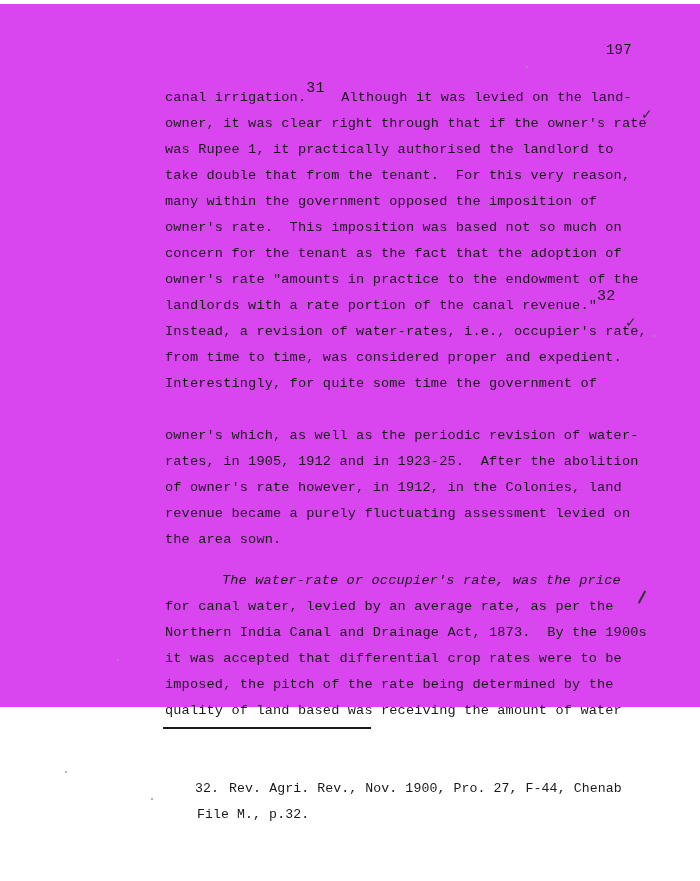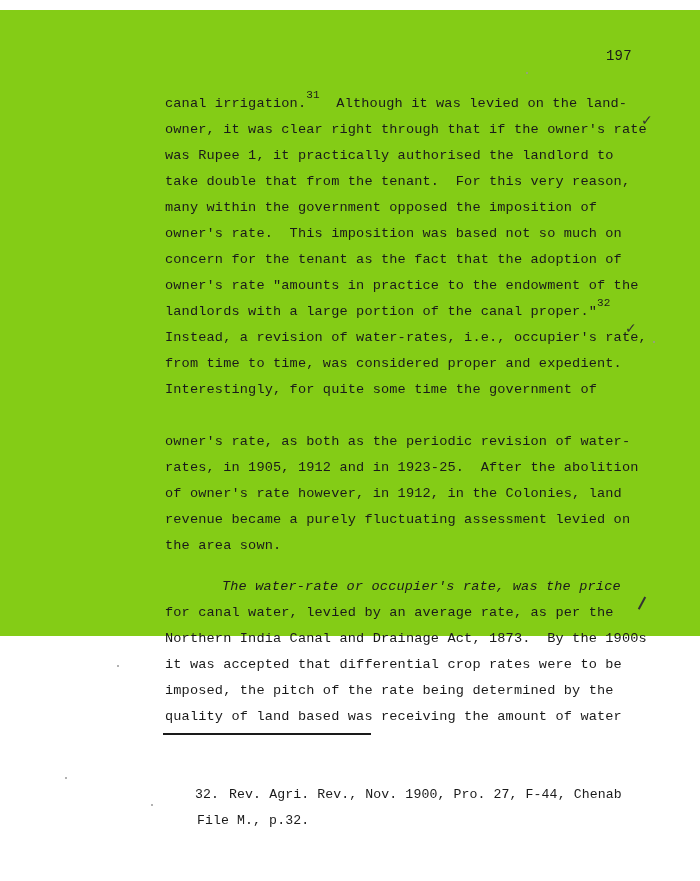--- a/index.html
+++ b/index.html
@@ -10,23 +10,23 @@
     body {
       width: 700px;
       height: 881px;
       position: relative;
       overflow: hidden;
       font-family: "Liberation Mono", "DejaVu Sans Mono", monospace;
       color: #1a1a1a;
     }
     .page {
       position: absolute;
-      left: 0; top: 10px;
-      width: 700px; height: 626px;
-      background: #84cc16;
+      left: 0; top: 4px;
+      width: 700px; height: 703px;
+      background: #d946ef;
     }
     .page-number {
       position: absolute;
       top: 38px;
       left: 606px;
       font-size: 14px;
       letter-spacing: 0.2px;
     }
     .body-line {
       position: absolute;
@@ -34,21 +34,21 @@
       font-size: 13.6px;
       white-space: pre;
       letter-spacing: 0.15px;
       line-height: 16px;
     }
     .indent {
       left: 222px;
       font-style: italic;
     }
     sup.fn {
-      font-size: 11px;
+      font-size: 15px;
       position: relative;
       top: -3px;
       vertical-align: super;
       line-height: 0;
     }
     .footnote-rule {
       position: absolute;
       left: 163px;
       top: 723px;
       width: 208px;
@@ -103,25 +103,25 @@
   <div class="page-number">197</div>
 
   <div class="body-line" style="top:86px"><span>canal irrigation.</span><sup class="fn">31</sup><span>  Although it was levied on the land-</span></div>
   <div class="body-line" style="top:112px">owner, it was clear right through that if the owner's rate</div>
   <div class="body-line" style="top:138px">was Rupee 1, it practically authorised the landlord to</div>
   <div class="body-line" style="top:164px">take double that from the tenant.  For this very reason,</div>
   <div class="body-line" style="top:190px">many within the government opposed the imposition of</div>
   <div class="body-line" style="top:216px">owner's rate.  This imposition was based not so much on</div>
   <div class="body-line" style="top:242px">concern for the tenant as the fact that the adoption of</div>
   <div class="body-line" style="top:268px">owner's rate "amounts in practice to the endowment of the</div>
-  <div class="body-line" style="top:294px"><span>landlords with a large portion of the canal proper."</span><sup class="fn">32</sup></div>
+  <div class="body-line" style="top:294px"><span>landlords with a rate portion of the canal revenue."</span><sup class="fn">32</sup></div>
   <div class="body-line" style="top:320px">Instead, a revision of water-rates, i.e., occupier's rate,</div>
   <div class="body-line" style="top:346px">from time to time, was considered proper and expedient.</div>
   <div class="body-line" style="top:372px">Interestingly, for quite some time the government of</div>
-  <div class="body-line" style="top:424px">owner's rate, as both as the periodic revision of water-</div>
+  <div class="body-line" style="top:424px">owner's which, as well as the periodic revision of water-</div>
   <div class="body-line" style="top:450px">rates, in 1905, 1912 and in 1923-25.  After the abolition</div>
   <div class="body-line" style="top:476px">of owner's rate however, in 1912, in the Colonies, land</div>
   <div class="body-line" style="top:502px">revenue became a purely fluctuating assessment levied on</div>
   <div class="body-line" style="top:528px">the area sown.</div>
 
   <div class="body-line indent" style="top:569px">The water-rate or occupier's rate, was the price</div>
   <div class="body-line" style="top:595px">for canal water, levied by an average rate, as per the</div>
   <div class="body-line" style="top:621px">Northern India Canal and Drainage Act, 1873.  By the 1900s</div>
   <div class="body-line" style="top:647px">it was accepted that differential crop rates were to be</div>
   <div class="body-line" style="top:673px">imposed, the pitch of the rate being determined by the</div>

